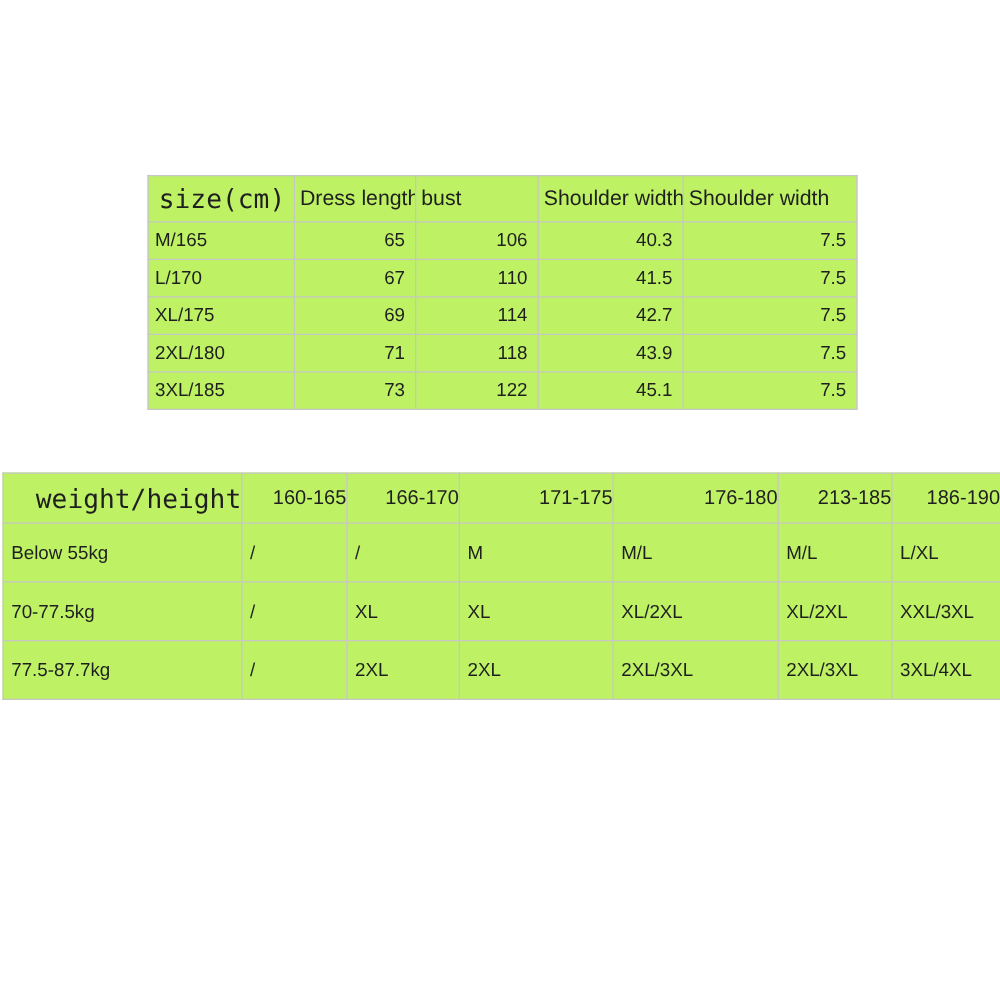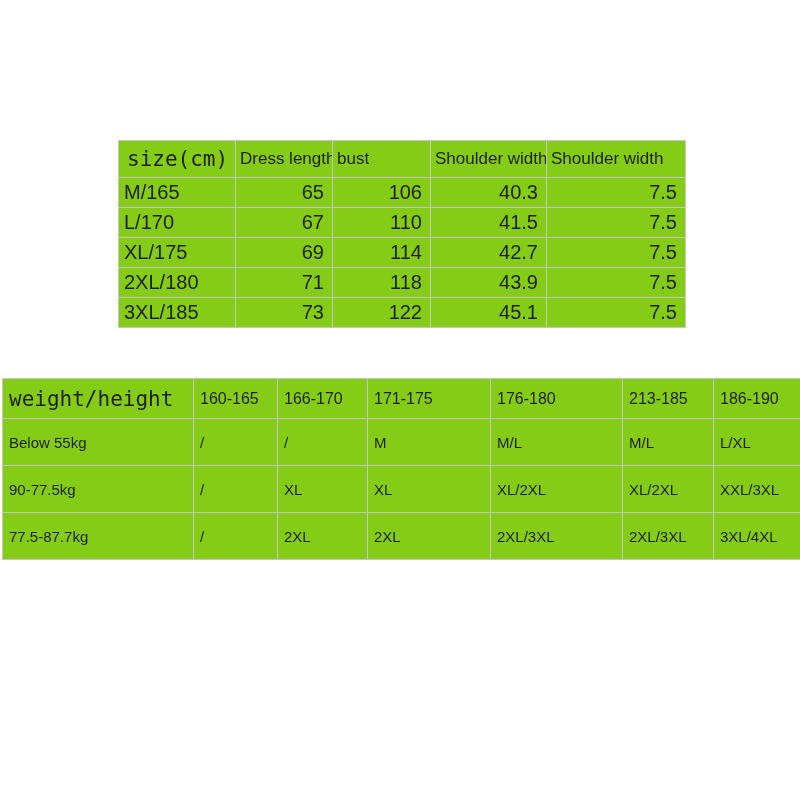--- a/index.html
+++ b/index.html
@@ -10,21 +10,21 @@
     background: #ffffff;
     overflow: hidden;
     position: relative;
     font-family: "Liberation Sans", sans-serif;
     color: #1f1f1f;
   }
   table {
     border-collapse: collapse;
     table-layout: fixed;
     position: absolute;
-    background: #84cc16;
+    background: #bef264;
   }
   th, td {
     border: 1px solid #c6c6c6;
     overflow: hidden;
     white-space: nowrap;
     vertical-align: middle;
     font-weight: normal;
     padding: 0;
   }
 
@@ -41,21 +41,21 @@
     text-align: left;
     font-size: 17px;
     padding-left: 4px;
   }
   #size-table th.col-0 {
     font-family: "DejaVu Sans Mono", monospace;
     font-size: 21px;
     padding-left: 8px;
   }
   #size-table td {
-    font-size: 20px;
+    font-size: 15px;
     text-align: right;
     padding-right: 8px;
   }
   #size-table td.col-0 {
     text-align: left;
     padding-left: 5px;
     padding-right: 0;
   }
 
   
@@ -63,21 +63,21 @@
   #fit-table .c0 { width: 191px; }
   #fit-table .c1 { width: 84px; }
   #fit-table .c2 { width: 90px; }
   #fit-table .c3 { width: 123px; }
   #fit-table .c4 { width: 132px; }
   #fit-table .c5 { width: 91px; }
   #fit-table .c6 { width: 87px; }
   #fit-table thead tr { height: 40px; }
   #fit-table tbody tr { height: 47px; }
   #fit-table th {
-    text-align: left;
+    text-align: right;
     font-size: 16px;
     padding-left: 6px;
     margin-left: 12px;
   }
   #fit-table th.col-0 {
     font-family: "DejaVu Sans Mono", monospace;
     font-size: 21px;
     padding-left: 6px;
   }
   #fit-table td {
@@ -170,21 +170,21 @@
       <tr>
         <td class="col-0">Below 55kg</td>
         <td class="col-1">/</td>
         <td class="col-2">/</td>
         <td class="col-3">M</td>
         <td class="col-4">M/L</td>
         <td class="col-5">M/L</td>
         <td class="col-6">L/XL</td>
       </tr>
       <tr>
-        <td class="col-0">90-77.5kg</td>
+        <td class="col-0">70-77.5kg</td>
         <td class="col-1">/</td>
         <td class="col-2">XL</td>
         <td class="col-3">XL</td>
         <td class="col-4">XL/2XL</td>
         <td class="col-5">XL/2XL</td>
         <td class="col-6">XXL/3XL</td>
       </tr>
       <tr>
         <td class="col-0">77.5-87.7kg</td>
         <td class="col-1">/</td>

